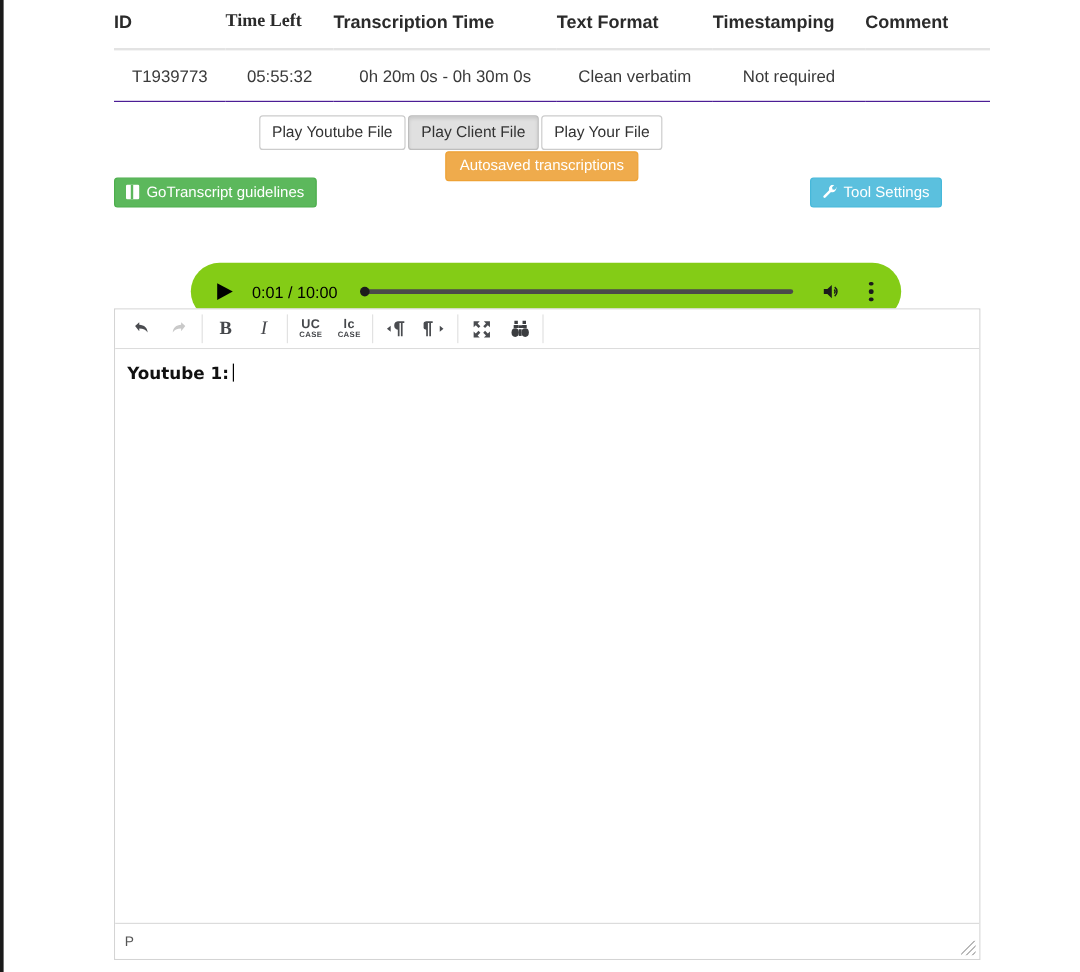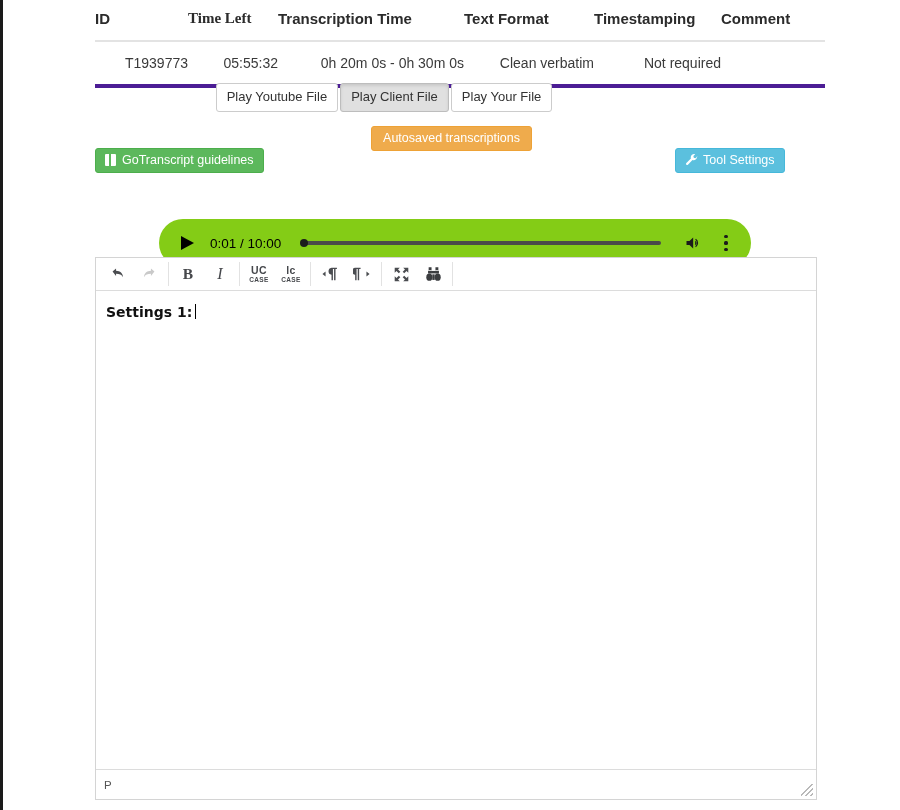--- a/index.html
+++ b/index.html
@@ -19,36 +19,36 @@
   .job-table { width: 730px; margin: 0 0 0 92px; border-collapse: collapse; }
   .job-table th {
     text-align: left;
     font-size: 15px;
     font-weight: bold;
     color: #2b2b2b;
     padding: 10px 0 13px 0;
     border-bottom: 2px solid #e3e3e3;
   }
   .job-table td {
-    text-align: right;
+    text-align: center;
     font-size: 14px;
     color: #3a3a3a;
     padding: 13px 0 13px 0;
-    border-bottom: 4px solid #4c1d95;
+    border-bottom: 1px solid #4c1d95;
   }
   .col-id { width: 93px; }
   .col-time-left { width: 90px; font-family: Liberation Serif, serif; }
   .col-trans-time { width: 186px; }
   .col-text-format { width: 130px; }
   .col-timestamping { width: 127px; }
   .col-comment { width: 104px; }
 
   
   .play-row {
-    position: absolute; top: 83px; left: 0; width: 762px;
+    position: absolute; top: 96px; left: 0; width: 762px;
     text-align: center;
   }
   .btn-default {
     display: inline-block;
     font-size: 13px;
     line-height: 1.42;
     color: #333;
     background: #ffffff;
     border: 1px solid #cccccc;
     border-radius: 3px;
@@ -387,21 +387,21 @@
             <ellipse cx="5.1" cy="12.7" rx="3.6" ry="4.3" fill="#3b3d40"></ellipse>
             <ellipse cx="14.9" cy="12.7" rx="3.6" ry="4.3" fill="#3b3d40"></ellipse>
             <rect x="8.6" y="9.4" width="2.8" height="6.6" fill="#3b3d40"></rect>
           </svg>
         </div>
       </div>
 
     </div>
 
     <div class="editor-body">
-      <span class="speaker-line">Settings 1:</span><span class="caret"></span>
+      <span class="speaker-line">Youtube 1:</span><span class="caret"></span>
     </div>
 
     <div class="editor-status">
       <span class="status-path">P</span>
       <span class="resize-grip"></span>
     </div>
 
   </div>
 
 </div>

